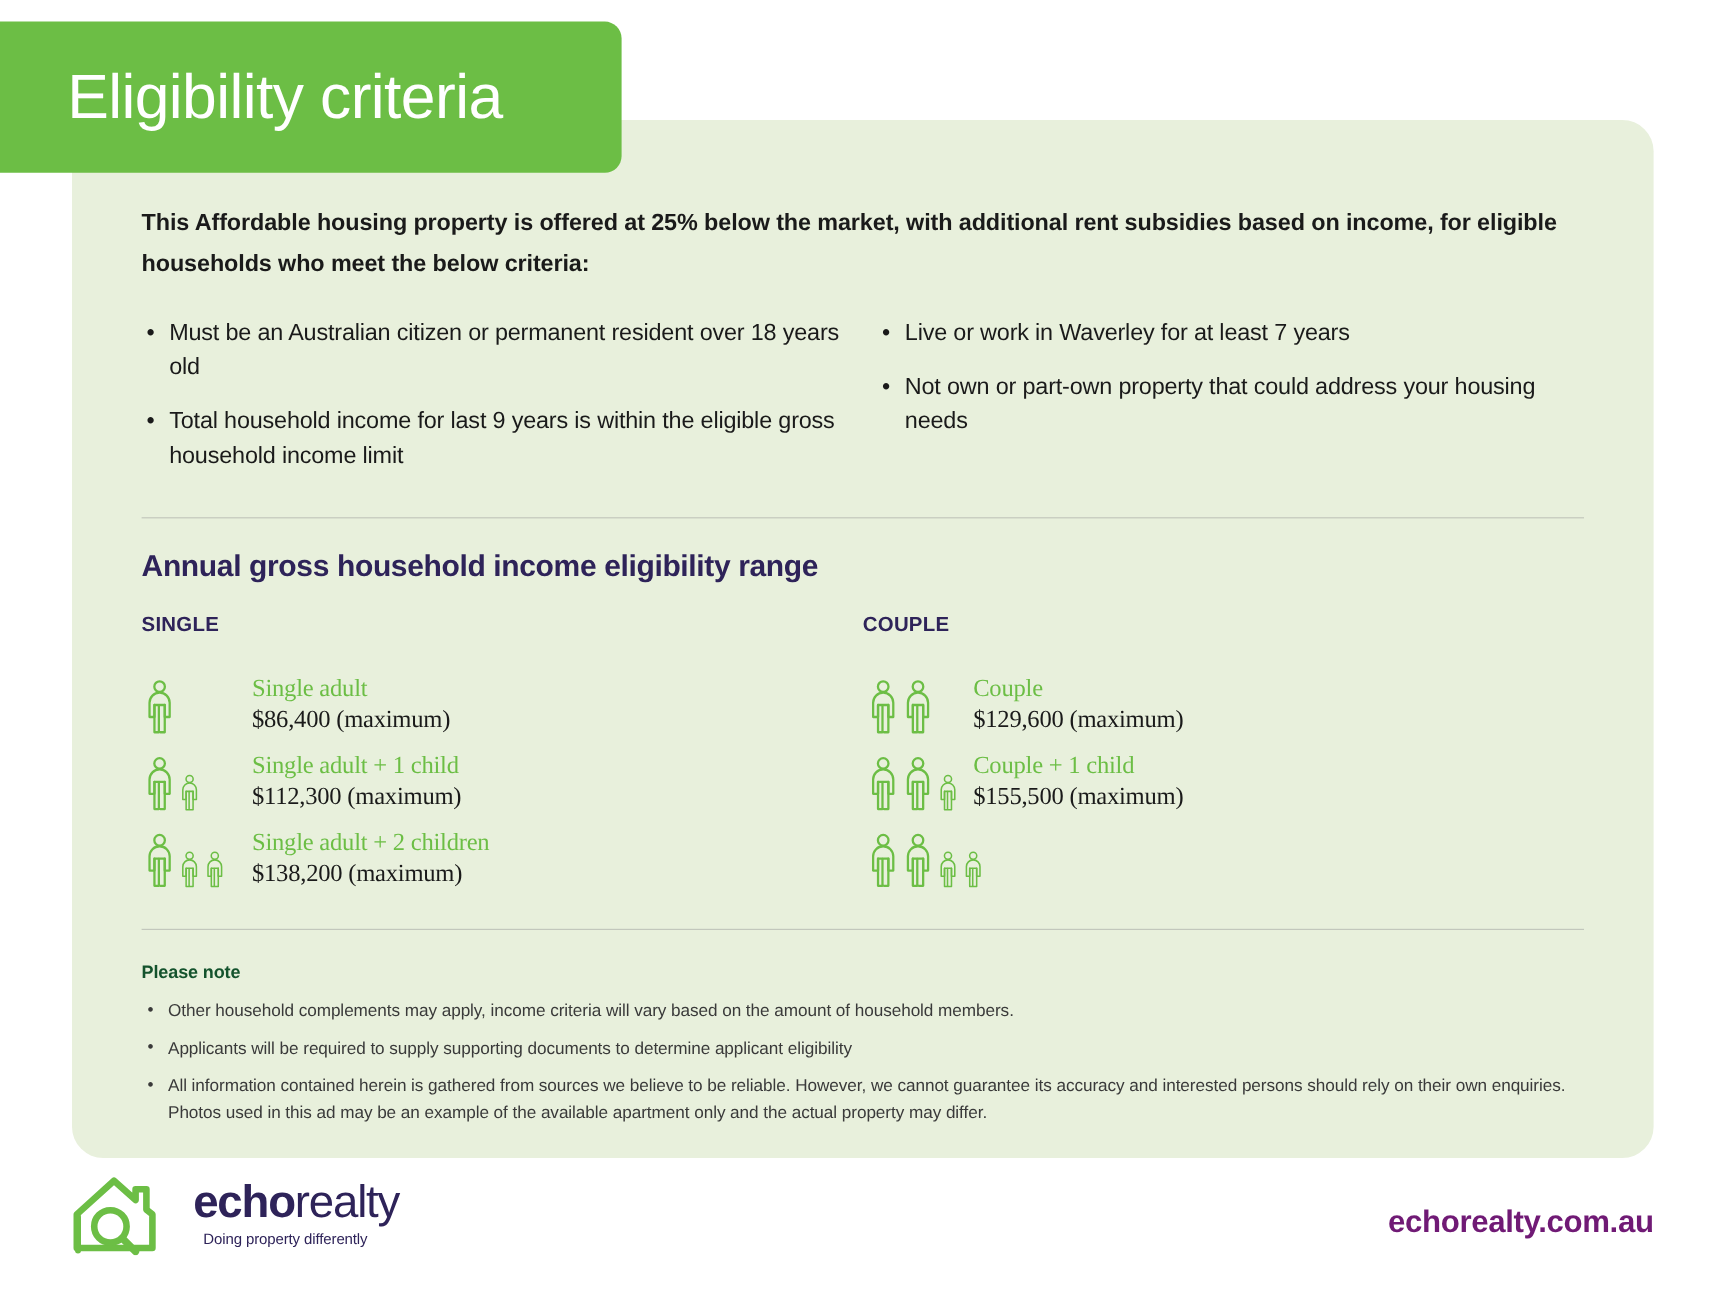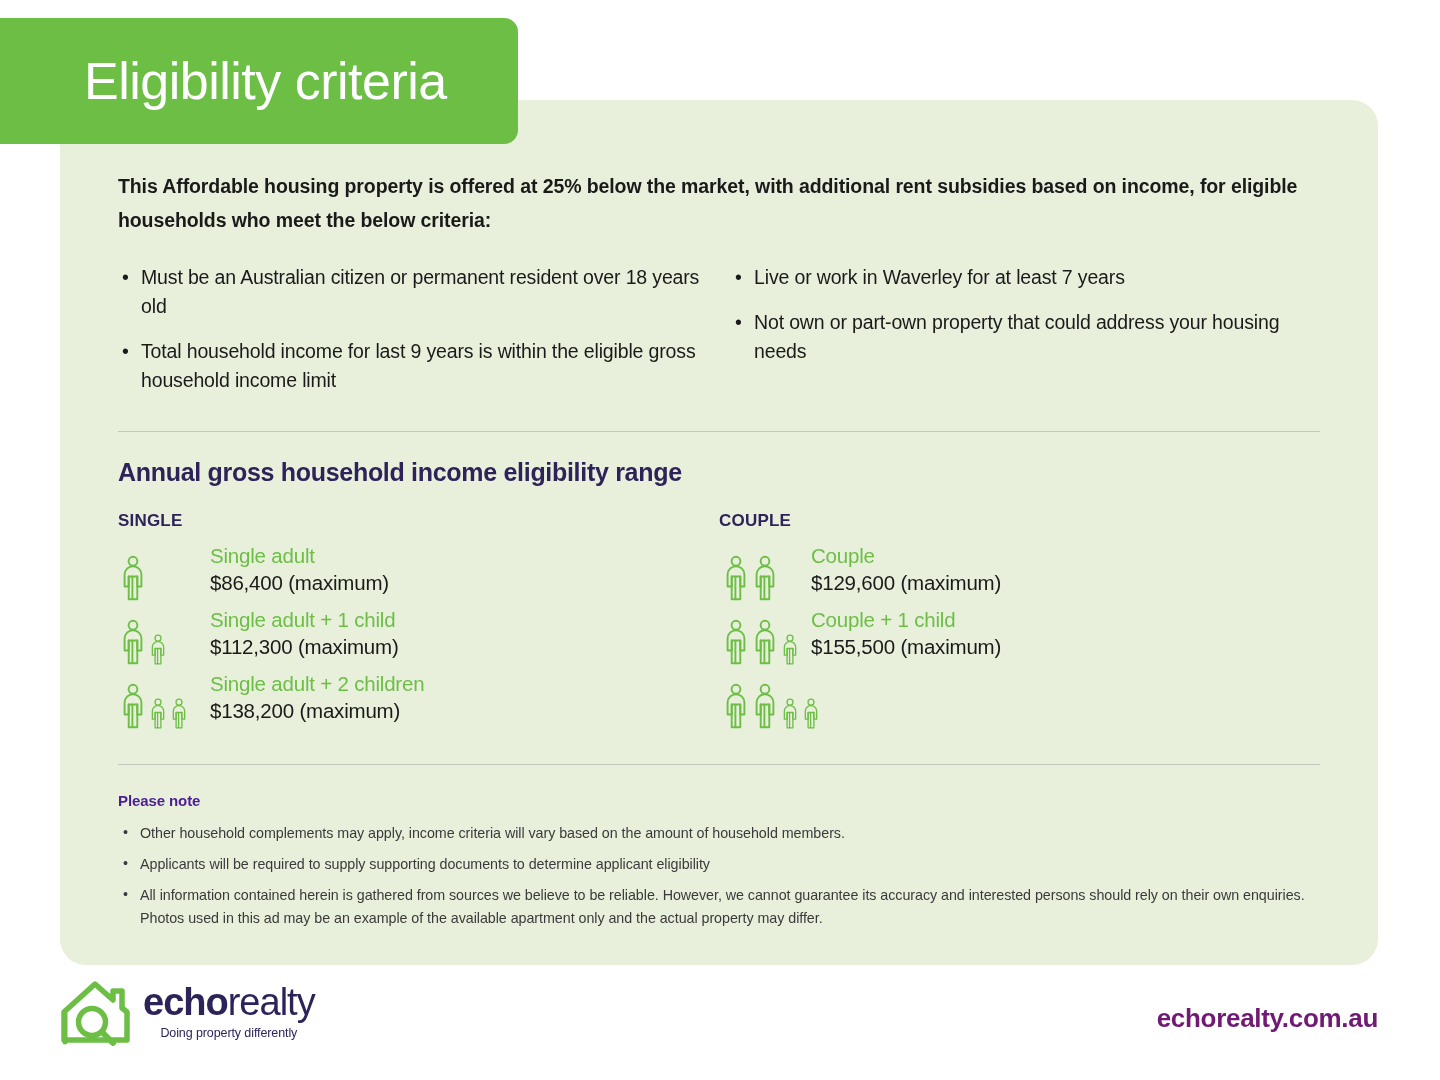--- a/index.html
+++ b/index.html
@@ -32,21 +32,21 @@
     position: absolute;
     left: 0;
     top: 18px;
     width: 518px;
     height: 126px;
     background: #6cbe45;
     border-radius: 0 14px 14px 0;
     display: flex;
     align-items: center;
     box-sizing: border-box;
-    padding-left: 84px;
+    padding-left: 56px;
   }
   .banner-title {
     color: #ffffff;
     font-size: 52px;
     font-weight: 400;
     letter-spacing: -0.5px;
     line-height: 1;
   }
 
   
@@ -115,27 +115,28 @@
     display: flex;
     margin-top: 24px;
   }
   .income-col { width: 627px; }
 
   .col-label {
     font-size: 17px;
     font-weight: bold;
     color: #2e2359;
     letter-spacing: 0.2px;
-    margin-bottom: 12px;
+    margin-bottom: 22px;
   }
 
   .income-row {
     display: flex;
-    align-items: flex-start;
+    align-items: flex-end;
     height: 64px;
+    font-family: Liberation Serif, serif;
   }
   .icon-cell {
     width: 92px;
     height: 62px;
     display: flex;
     align-items: flex-end;
     justify-content: flex-start;
     padding-left: 2px;
     box-sizing: border-box;
   }
@@ -154,21 +155,21 @@
     letter-spacing: -0.2px;
   }
 
   
   .people { display: flex; align-items: flex-end; gap: 3px; }
 
   
   .note-heading {
     font-size: 15px;
     font-weight: bold;
-    color: #4c1d95;
+    color: #14532d;
     margin-top: 27px;
     letter-spacing: -0.1px;
   }
   .note-list { margin-top: 13px; }
   .note-item {
     position: relative;
     padding-left: 22px;
     font-size: 14.3px;
     color: #3a3a3a;
     line-height: 1.62;
@@ -198,21 +199,21 @@
     align-items: center;
   }
   .logo-mark { width: 74px; height: 68px; }
   .logo-text { margin-left: 9px; padding-bottom: 2px; }
   .logo-word {
     font-size: 38px;
     color: #2e2359;
     line-height: 1;
     letter-spacing: -1px;
   }
-  .logo-word b { font-weight: bold; }
+  .logo-word b { font-weight: bold; margin-left: 18px; }
   .logo-word span.light { font-weight: 400; }
   .logo-tag {
     font-size: 12.5px;
     color: #2e2359;
     text-align: center;
     margin-top: 5px;
     letter-spacing: -0.1px;
   }
   .site-url {
     position: absolute;

